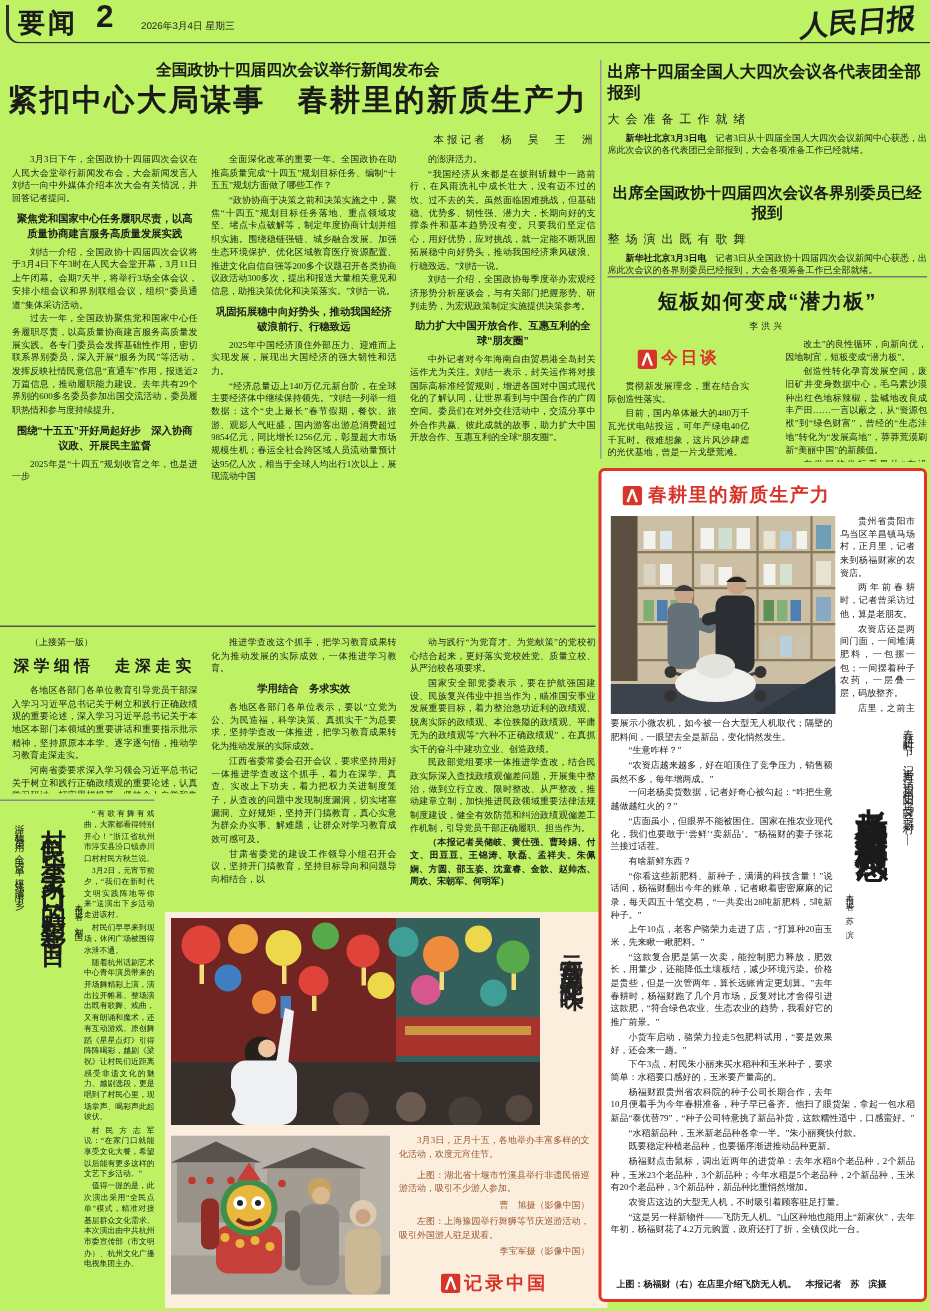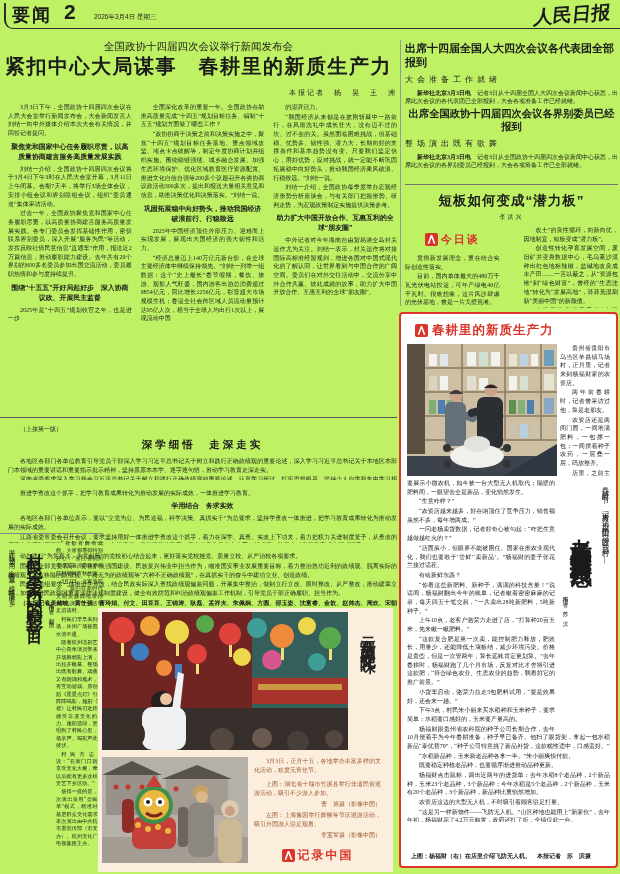--- a/index.html
+++ b/index.html
@@ -16,29 +16,29 @@
   .mh-paper{right:10px;top:2px;font-size:19px;font-weight:700;transform:skewX(-9deg) rotate(-4deg);letter-spacing:0px;}
   
   .bodytext{font-size:6px;line-height:1.45;text-align:justify;}
   .bodytext p{margin:0 0 1px;text-indent:2em;}
   .bodytext p.subhead{font-family:"Liberation Sans","DejaVu Sans",sans-serif;font-weight:700;
                       font-size:6.9px;text-indent:0;text-align:center;margin:4px 0 3px;line-height:1.45;}
   .bodytext p.bold{font-weight:700;}
   .cols{display:flex;gap:9px;align-items:flex-start;}
   .col{flex:1;overflow:hidden;}
   
-  .lead-kicker{left:0;top:40px;width:397px;font-size:10.5px;font-weight:400;text-align:center;}
+  .lead-kicker{left:0;top:40px;width:397px;font-size:10.5px;font-weight:700;text-align:center;}
   .lead-headline{left:0;top:53px;width:397px;font-size:20px;font-weight:900;text-align:center;letter-spacing:1.5px;}
   .lead-byline{left:0;top:88px;width:397px;font-size:7px;text-align:right;letter-spacing:2px;}
   
   .hr{position:absolute;border-top:1px solid #555;}
   .vr{position:absolute;border-left:1px solid #999;}
   
   .r-headline{font-size:11px;font-weight:700;text-align:left;line-height:1.25;}
-  .r-headline2{font-size:10.3px;font-weight:700;text-align:center;line-height:1.25;}
+  .r-headline2{font-size:10.3px;font-weight:700;text-align:center;line-height:1.25;margin-top:16px;}
   .r-subtitle{font-size:8px;letter-spacing:4px;margin:4px 0 4px;}
   .jt-headline{font-size:13.5px;font-weight:700;text-align:center;letter-spacing:1px;}
   .jt-author{font-size:6px;text-align:center;margin:3px 0 4px;letter-spacing:2px;}
   .logo-row{display:flex;align-items:center;justify-content:center;gap:3px;margin:6px 0;}
   .logo-text{color:#d8352a;font-weight:700;font-size:11px;letter-spacing:2px;font-family:"Liberation Sans","DejaVu Sans",sans-serif;}
   
   .redbox{position:absolute;left:399px;top:312px;width:219px;height:556px;box-sizing:border-box;
           border:2.5px solid #dd3527;border-radius:4px;background:#fff;padding:6px 6px 14px;overflow:hidden;}
   .redbox-header{display:flex;align-items:center;gap:4px;margin:2px 0 5px 8px;}
   .redbox-title{color:#d8352a;font-weight:700;font-size:12.5px;letter-spacing:1px;font-family:"Liberation Sans","DejaVu Sans",sans-serif;}
@@ -57,21 +57,21 @@
               font-family:"Liberation Sans","DejaVu Sans",sans-serif;}
   
   .village{position:absolute;left:2px;top:540px;width:101px;height:332px;display:flex;overflow:hidden;}
   .v-kicker{writing-mode:vertical-rl;font-size:6.5px;letter-spacing:2.5px;height:210px;margin-top:4px;width:14px;}
   .v-title{writing-mode:vertical-rl;font-size:16.5px;font-weight:900;letter-spacing:7px;height:326px;width:29px;margin-left:1px;
            font-family:"Liberation Sans","DejaVu Sans",sans-serif;}
   .v-byline{writing-mode:vertical-rl;font-size:5.5px;letter-spacing:2px;height:90px;margin-top:58px;width:10px;}
   .v-text{width:47px;font-size:5.2px;line-height:1.42;text-align:justify;overflow:hidden;}
   .v-text p{margin:0 0 1px;text-indent:1em;}
   
-  .lanternbox{position:absolute;left:98px;top:608px;width:295px;height:264px;box-sizing:border-box;
+  .lanternbox{position:absolute;left:110px;top:608px;width:295px;height:264px;box-sizing:border-box;
               background:#fbeedd;padding:4px;overflow:hidden;}
   .lb-row{display:flex;}
   .lb-title{writing-mode:vertical-rl;font-size:15.5px;font-weight:900;letter-spacing:3px;margin:12px 0 0 9px;
             font-family:"Liberation Sans","DejaVu Sans",sans-serif;color:#222;}
   .lb-captions{margin-left:6px;width:127px;font-size:6px;line-height:1.5;color:#9c5730;text-align:justify;}
   .lb-captions p{margin:0 0 2px;text-indent:2em;}
   .lb-captions p.right{text-align:right;text-indent:0;}
   .lb-captions p.gap{margin-top:5px;}
   .lb-logo{display:flex;align-items:center;justify-content:center;gap:3px;margin-top:6px;}
   .lb-logo .logo-text{font-size:12px;}
@@ -111,21 +111,21 @@
         <p>“我国经济从来都是在披荆斩棘中一路前行，在风雨洗礼中成长壮大，没有迈不过的坎、过不去的关。虽然面临困难挑战，但基础稳、优势多、韧性强、潜力大，长期向好的支撑条件和基本趋势没有变。只要我们坚定信心，用好优势，应对挑战，就一定能不断巩固拓展稳中向好势头，推动我国经济乘风破浪、行稳致远。”刘结一说。</p>
         <p>刘结一介绍，全国政协每季度举办宏观经济形势分析座谈会，与有关部门把握形势、研判走势，为宏观政策制定实施提供决策参考。</p>
         <p class="subhead">助力扩大中国开放合作、互惠互利的全球“朋友圈”</p>
         <p>中外记者对今年海南自由贸易港全岛封关运作尤为关注。刘结一表示，封关运作将对接国际高标准经贸规则，增进各国对中国式现代化的了解认同，让世界看到与中国合作的广阔空间。委员们在对外交往活动中，交流分享中外合作共赢、彼此成就的故事，助力扩大中国开放合作、互惠互利的全球“朋友圈”。</p>
       </div>
   </div>
 
   <div class="hr" style="left:0;top:417px;width:397px;"></div>
   <div class="vr" style="left:400px;top:40px;height:266px;"></div>
 
-  <div class="abs cols bodytext" style="left:8px;top:425px;width:389px;height:182px;flex-direction:column;">
+  <div class="abs cols bodytext" style="left:8px;top:425px;width:389px;height:182px;">
     <div class="col" style="height:104px;">
       <p class="cont-note">（上接第一版）</p>
       <div class="cont-title">深学细悟　走深走实</div>
       <div>
           <p>各地区各部门各单位教育引导党员干部深入学习习近平总书记关于树立和践行正确政绩观的重要论述，深入学习习近平总书记关于本地区本部门本领域的重要讲话和重要指示批示精神，坚持原原本本学、逐字逐句悟，推动学习教育走深走实。</p>
           <p>河南省委要求深入学习领会习近平总书记关于树立和践行正确政绩观的重要论述，认真学习研讨，打牢思想根基，坚持个人自学和集中学习相结合，深化理解领会，抓实支部学习，加强教育培训，用好正反典型案例，引导党员干部学深悟透、融会贯通。</p>
         </div>
     </div>
     <div class="col" style="height:182px;">
         <p>推进学查改这个抓手，把学习教育成果转化为推动发展的实际成效，一体推进学习教育。</p>

